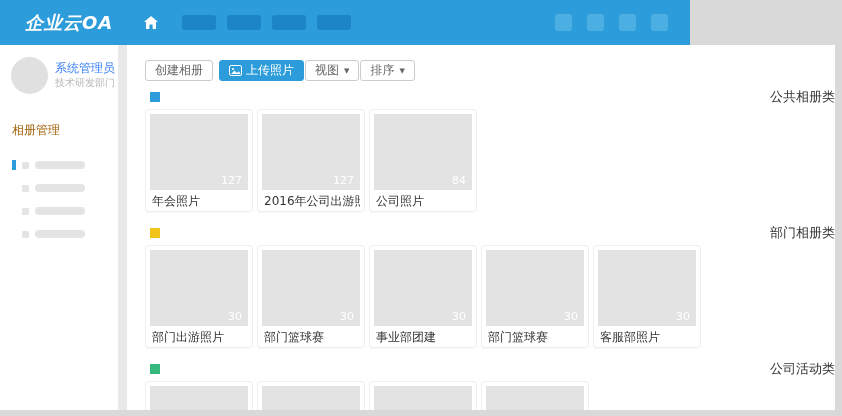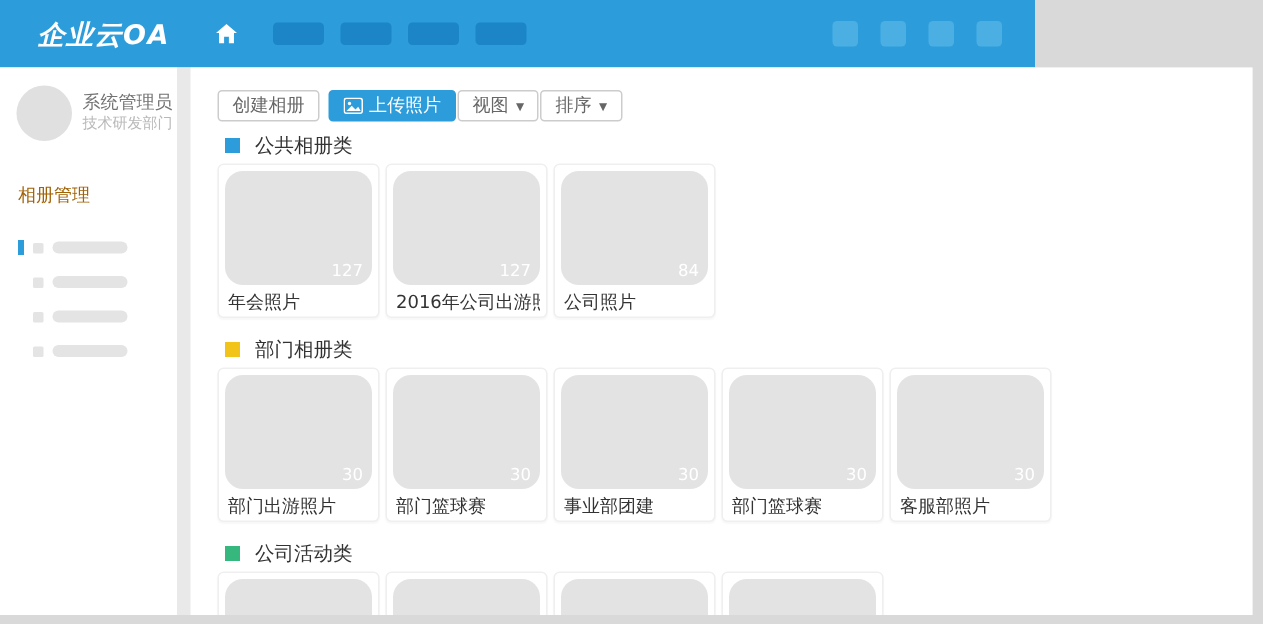--- a/index.html
+++ b/index.html
@@ -40,21 +40,21 @@
     display:flex; background:#e9e9e9;
   }
   aside { width:118px; height:365px; background:#fff; position:relative; flex:none; }
   .gap { width:9px; height:365px; background:#e9e9e9; flex:none; }
   main { flex:1; height:365px; background:#fff; padding:15px 0 0 18px; overflow:hidden; }
 
   
   .user { display:flex; padding:12px 0 0 11px; }
   .avatar { width:37px; height:37px; border-radius:50%; background:#e0e0e0; flex:none; }
   .user-meta { margin-left:7px; padding-top:4px; }
-  .user-name { font-size:12px; color:#737373; line-height:15px; white-space:nowrap; }
+  .user-name { font-size:12px; color:#3b82f6; line-height:15px; white-space:nowrap; }
   .user-dept { font-size:10px; color:#b8b8b8; line-height:14px; white-space:nowrap; }
   .side-title { margin:28px 0 0 12px; font-size:12px; color:#a16207; }
   .menu { list-style:none; margin-top:21px; }
   .menu-item {
     position:relative; height:10px; margin-bottom:13px;
     display:flex; align-items:center; padding-left:22px; cursor:pointer;
   }
   .active-bar {
     display:none; position:absolute; left:12px; top:0;
     width:4px; height:10px; background:#2d9cdb;
@@ -71,35 +71,35 @@
     display:inline-flex; align-items:center; cursor:pointer; white-space:nowrap;
   }
   .btn-primary { background:#2d9cdb; border-color:#2d9cdb; color:#fff; margin-left:2px; }
   .btn-primary .icon { margin-right:4px; display:flex; align-items:center; }
   .btn + .btn { margin-left:6px; }
   .btn.spaced { margin-left:1px; }
   .caret { font-size:7px; margin-left:5px; color:#666; }
 
   
   .section { margin-bottom:14px; }
-  .section-header { display:flex; align-items:center; height:13px; margin-bottom:6px; }
+  .section-header { display:flex; align-items:center; height:13px; margin-bottom:6px;justify-content:space-between; }
   .bullet { width:10px; height:10px; margin-left:5px; flex:none; }
   .c-blue { background:#2d9cdb; }
   .c-yellow { background:#f2c318; }
   .c-green { background:#35b77d; }
   .section-title { font-size:13px; color:#333; margin-left:10px; }
 
   .cards { display:flex; }
   .card {
     width:108px; background:#fff; border:1px solid #efefef; border-radius:4px;
     padding:4px 4px 3px 4px; margin-right:4px; cursor:pointer;
     box-shadow:0 1px 1px rgba(0,0,0,0.03); flex:none;
   }
   .thumb {
-    height:76px; background:#e3e3e3; border-radius:12px; position:relative;
+    height:76px; background:#e3e3e3; border-radius:0; position:relative;
   }
   .count {
     position:absolute; right:6px; bottom:3px; font-size:11px; color:#fff;
   }
   .card-title {
     margin-top:4px; font-size:12px; line-height:14px; color:#333;
     white-space:nowrap; overflow:hidden; padding-left:2px;
   }
 </style>
 </head>

